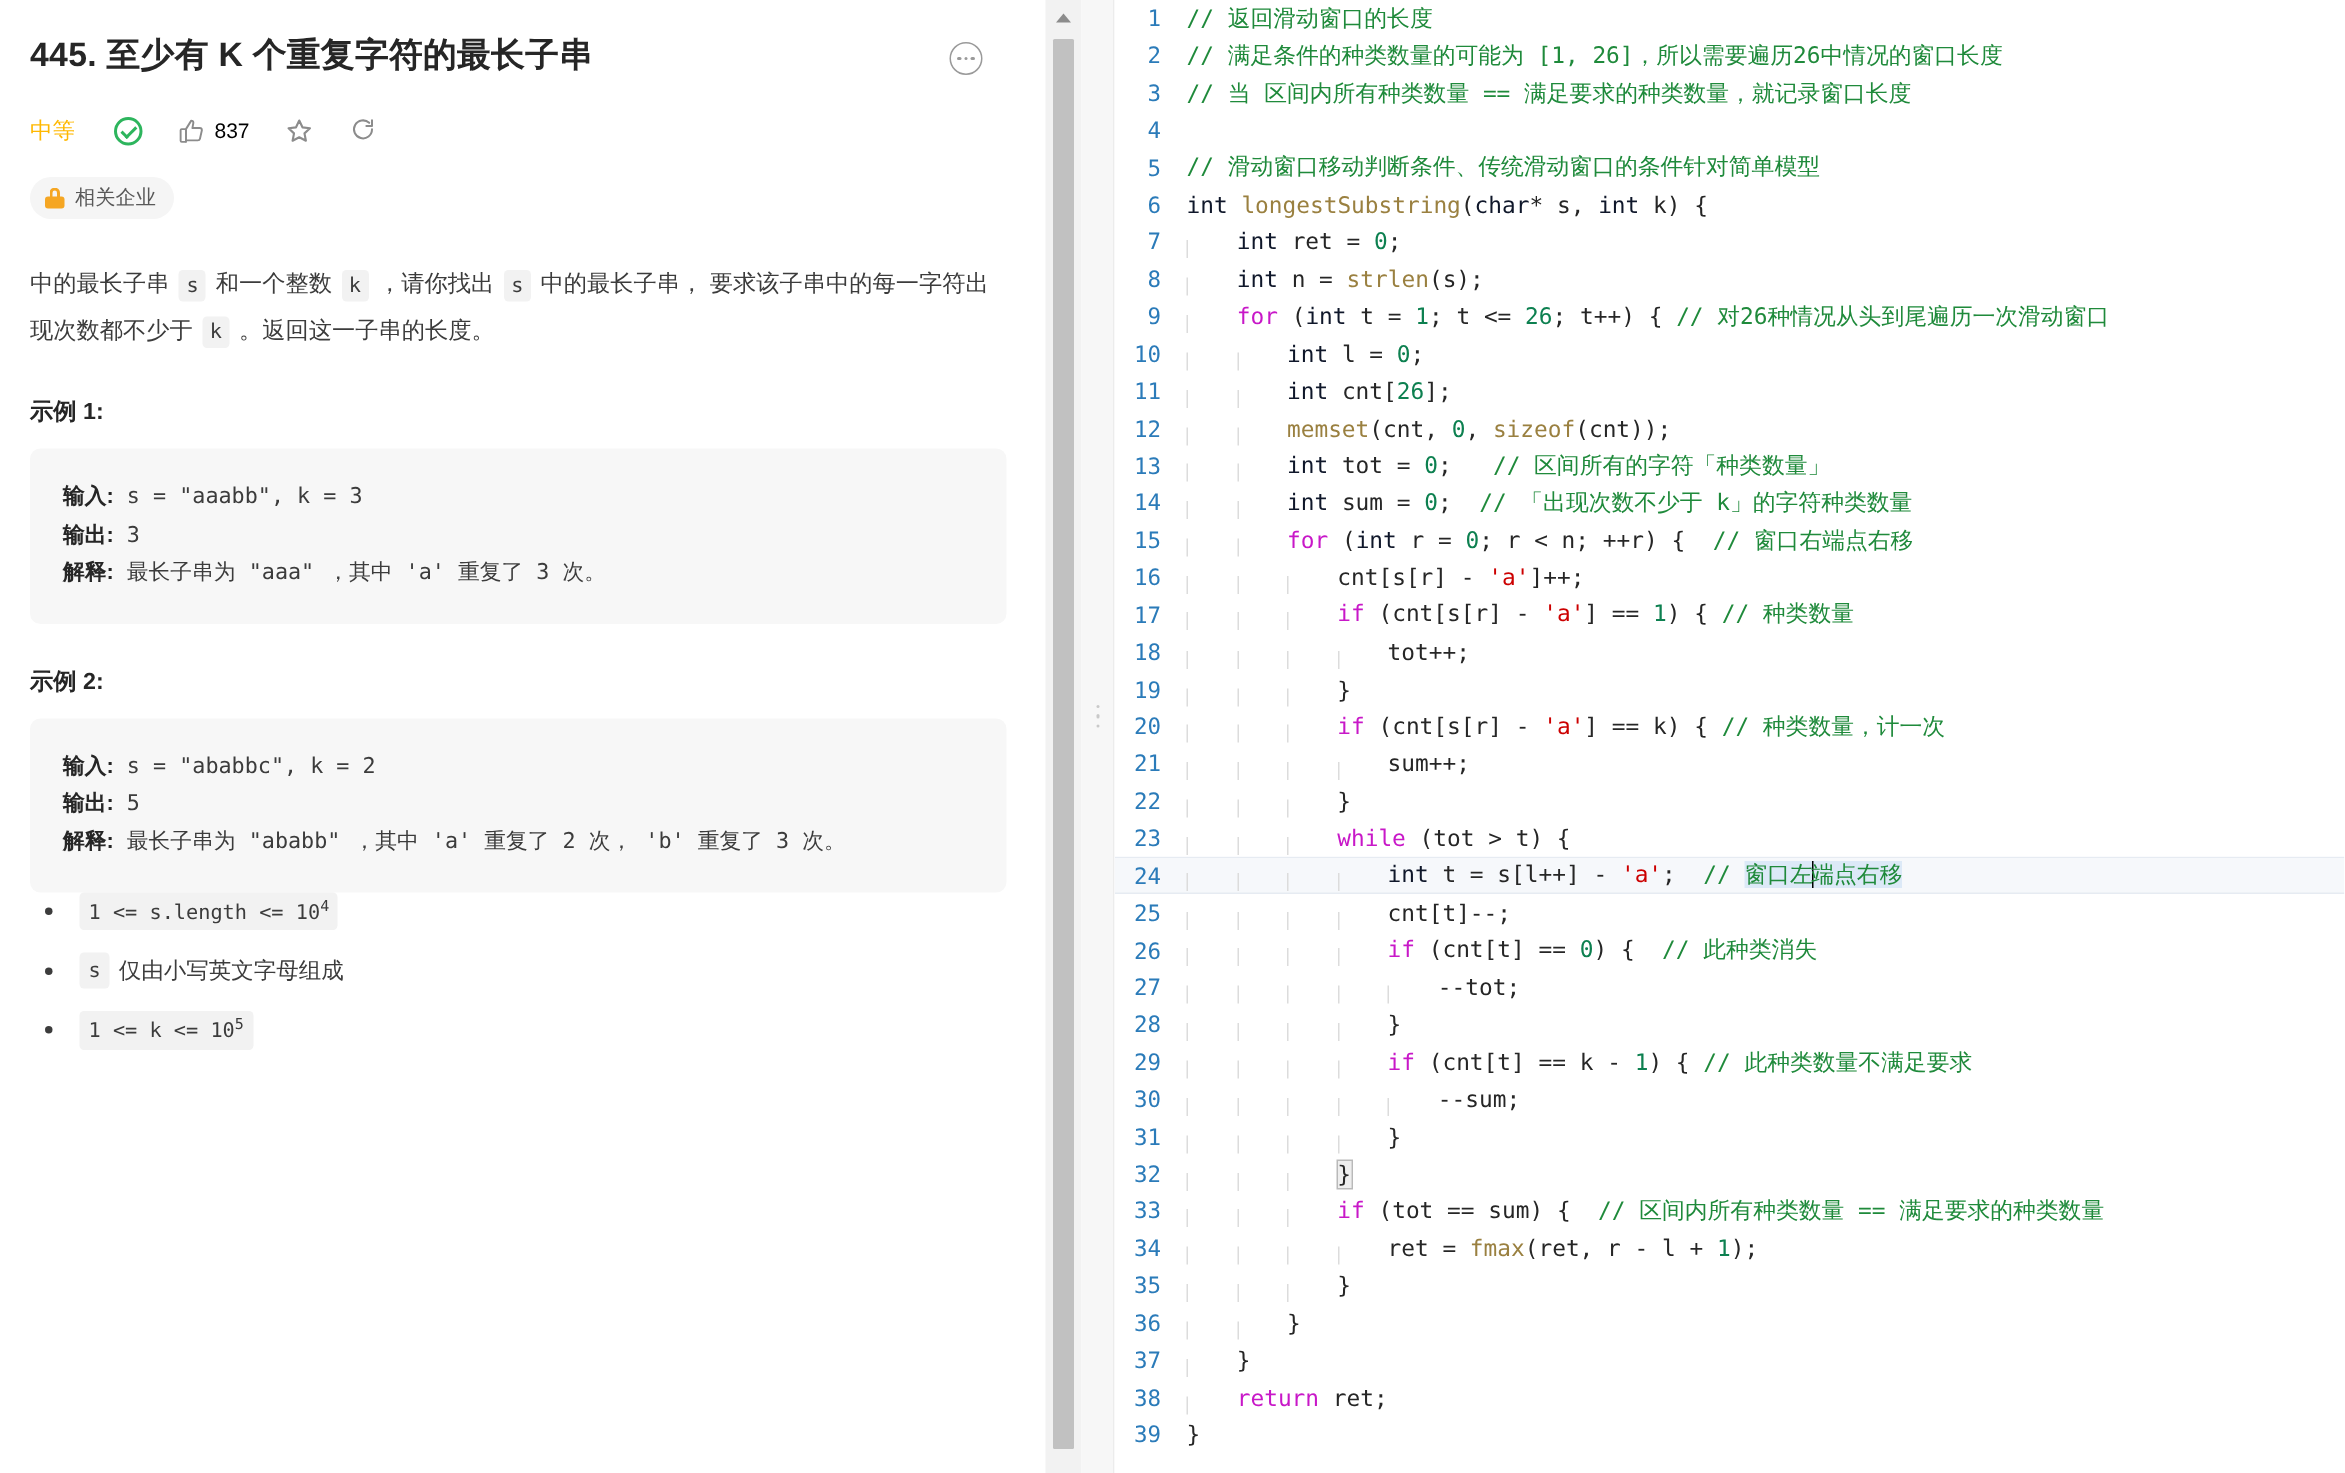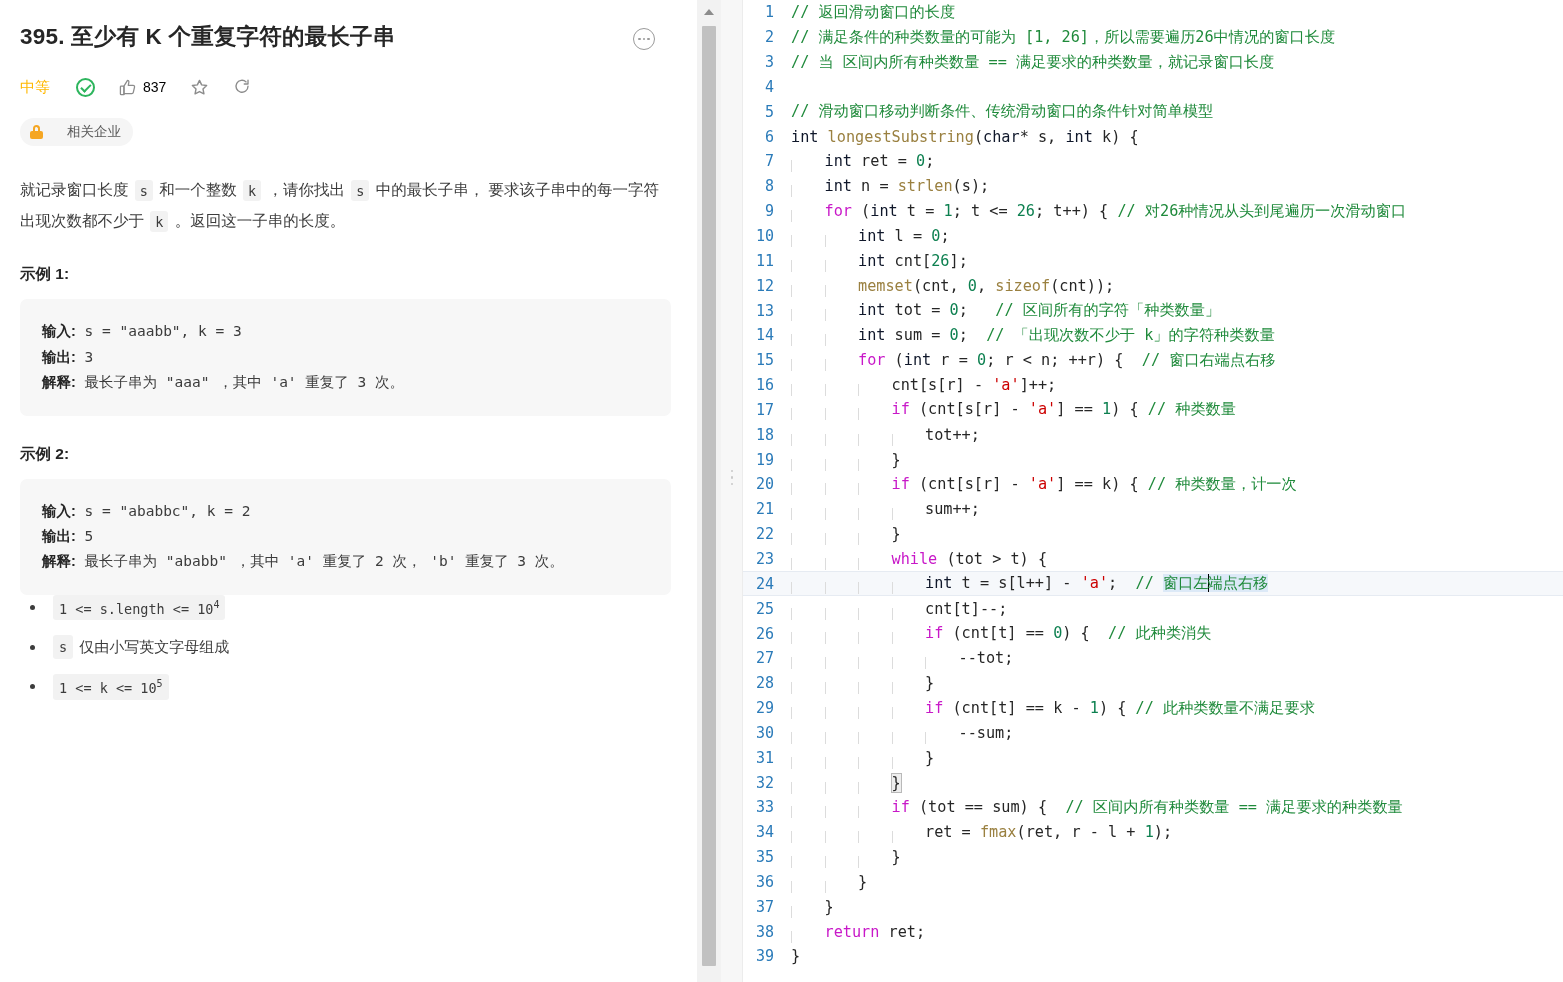--- a/index.html
+++ b/index.html
@@ -40,21 +40,21 @@
   .check-circle { width:19px;height:19px;border:2px solid #2db55d;border-radius:50%;position:relative; }
   .check-circle::after{
     content:""; position:absolute; left:3.4px; top:4.6px; width:8px;height:4.2px;
     border-left:2px solid #2db55d;border-bottom:2px solid #2db55d;transform:rotate(-45deg);
   }
   .thumb { width:17px;height:17px; }
   .star { width:19px;height:19px; }
   .share { width:18px;height:18px; }
 
   .company-pill {
-    display:inline-flex; align-items:center; gap:24px;
+    display:inline-flex; align-items:center; gap:7px;
     background:#f5f5f5; border-radius:15px; padding:5px 12px 5px 10px;
     margin-top:18px; cursor:pointer;
   }
   .company-pill .lbl { font-size:13.5px; color:#595959; }
   .lock { width:13px;height:14px;position:relative;display:block; }
   .lock .body{position:absolute;bottom:0;left:0;width:13px;height:8.5px;background:#f5a623;border-radius:2px;}
   .lock .shackle{position:absolute;top:0;left:3px;width:7px;height:7px;border:2px solid #f5a623;border-bottom:none;border-radius:4px 4px 0 0;}
 
   .desc { margin-top:28px; font-size:15.5px; line-height:2.0; color:#3c3c3c; }
   .desc p { margin:0 0 20px 0; }
@@ -143,21 +143,21 @@
   .brk { outline:1px solid #b9b9b9; background:#eeeeee; }
 </style>
 </head>
 <body>
 
 <div class="app">
 
   <div class="left-pane">
 
     <div class="title-row">
-      <h1 class="prob-title">395. 至少有 K 个重复字符的最长子串</h1>
+      <h1 class="prob-title">445. 至少有 K 个重复字符的最长子串</h1>
       <div class="more-btn">
         <i></i>
         <i></i>
         <i></i>
       </div>
     </div>
 
     <div class="meta-row">
       <span class="difficulty">中等</span>
 
@@ -190,21 +190,21 @@
     <div class="company-pill">
       <span class="lock">
         <span class="shackle"></span>
         <span class="body"></span>
       </span>
       <span class="lbl">相关企业</span>
     </div>
 
     <div class="desc">
       <p>
-        <span>就记录窗口长度 </span><span class="code-tag">s</span><span> 和一个整数 </span><span class="code-tag">k</span><span> ，请你找出 </span><span class="code-tag">s</span><span> 中的最长子串， 要求该子串中的每一字符出现次数都不少于 </span><span class="code-tag">k</span><span> 。返回这一子串的长度。</span>
+        <span>中的最长子串 </span><span class="code-tag">s</span><span> 和一个整数 </span><span class="code-tag">k</span><span> ，请你找出 </span><span class="code-tag">s</span><span> 中的最长子串， 要求该子串中的每一字符出现次数都不少于 </span><span class="code-tag">k</span><span> 。返回这一子串的长度。</span>
       </p>
     </div>
 
     <div class="ex-head">示例 1:</div>
     <div class="ex-box">
       <div><span class="lbl">输入:</span><span> s = "aaabb", k = 3</span></div>
       <div><span class="lbl">输出:</span><span> 3</span></div>
       <div><span class="lbl">解释:</span><span> 最长子串为 "aaa" ，其中 'a' 重复了 3 次。</span></div>
     </div>
 

